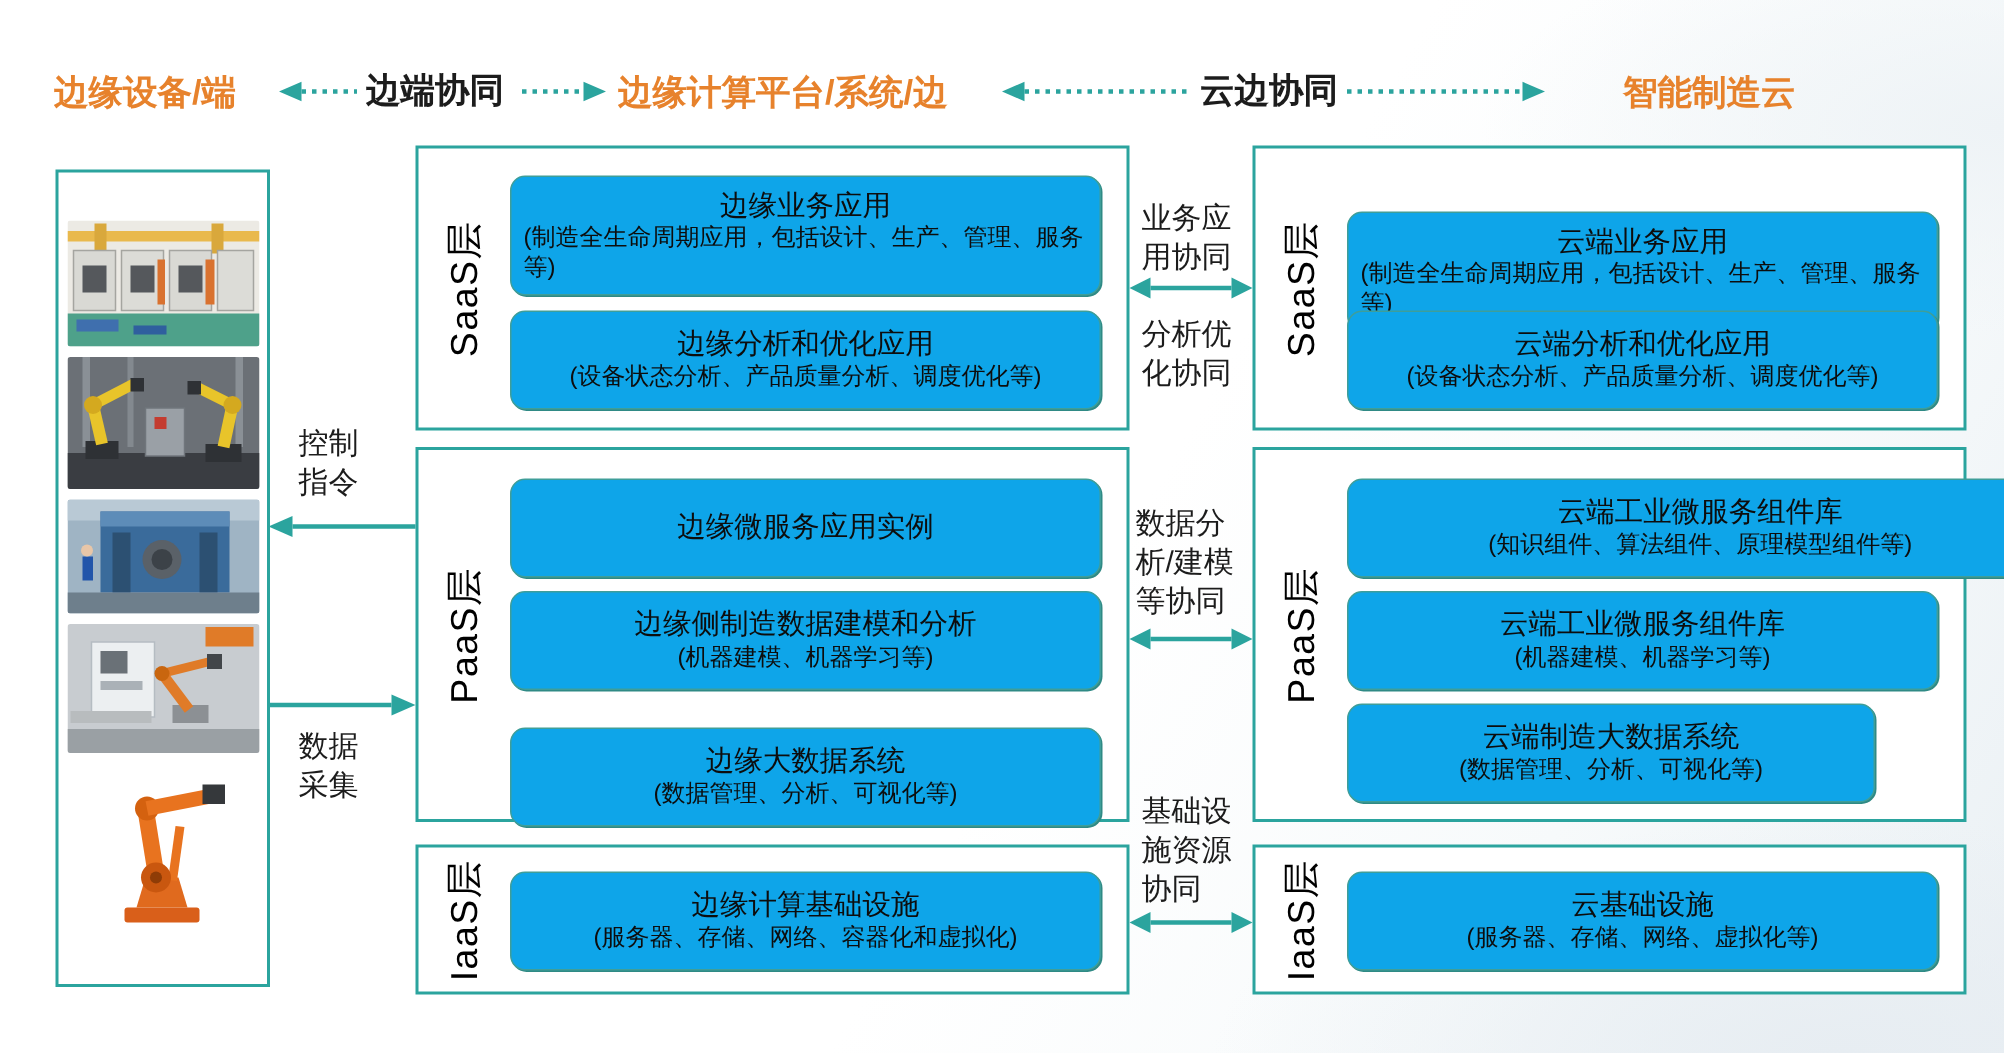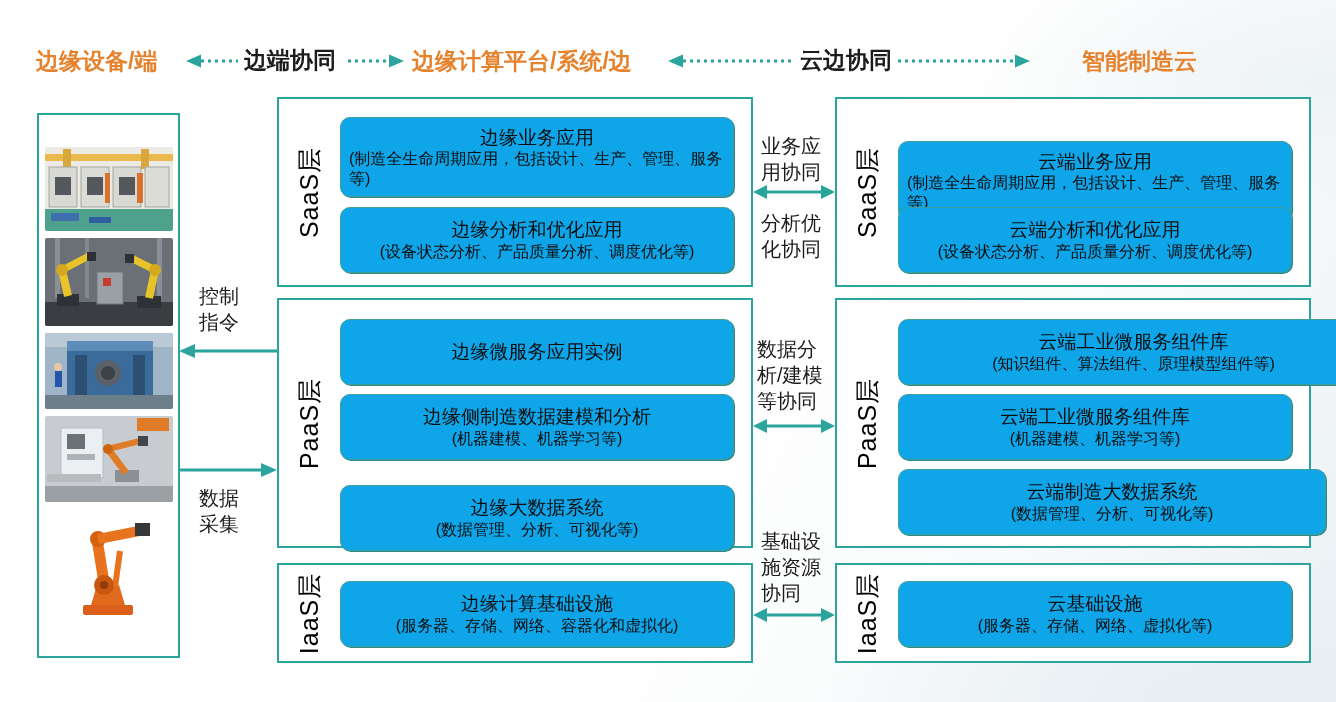--- a/index.html
+++ b/index.html
@@ -204,21 +204,21 @@
         <span>PaaS层</span>
       </div>
     <div class="tbox" style="left:61px;top:19px;width:471px;height:66px;">
       <div class="t">云端工业微服务组件库</div>
       <div class="s">(知识组件、算法组件、原理模型组件等)</div>
     </div>
     <div class="tbox" style="left:61px;top:94px;width:394px;height:66px;">
       <div class="t">云端工业微服务组件库</div>
       <div class="s">(机器建模、机器学习等)</div>
     </div>
-    <div class="tbox" style="left:61px;top:169px;width:428px;height:66px;">
+    <div class="tbox" style="left:61px;top:169px;width:352px;height:66px;">
       <div class="t">云端制造大数据系统</div>
       <div class="s">(数据管理、分析、可视化等)</div>
     </div>
   </div>
 
   <div class="panel" style="left:835px;top:563px;width:476px;height:100px;">
     <div class="vlabel">
         <span>IaaS层</span>
       </div>
     <div class="tbox" style="left:61px;top:16px;width:394px;height:66px;">

